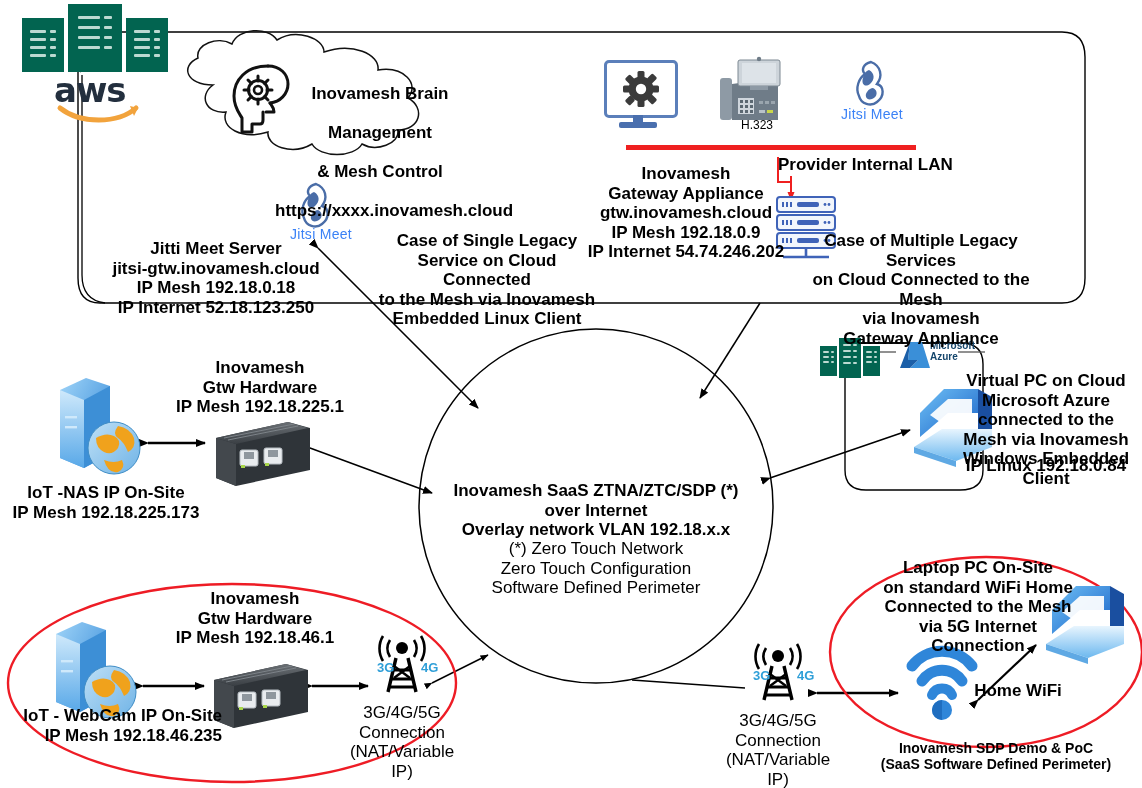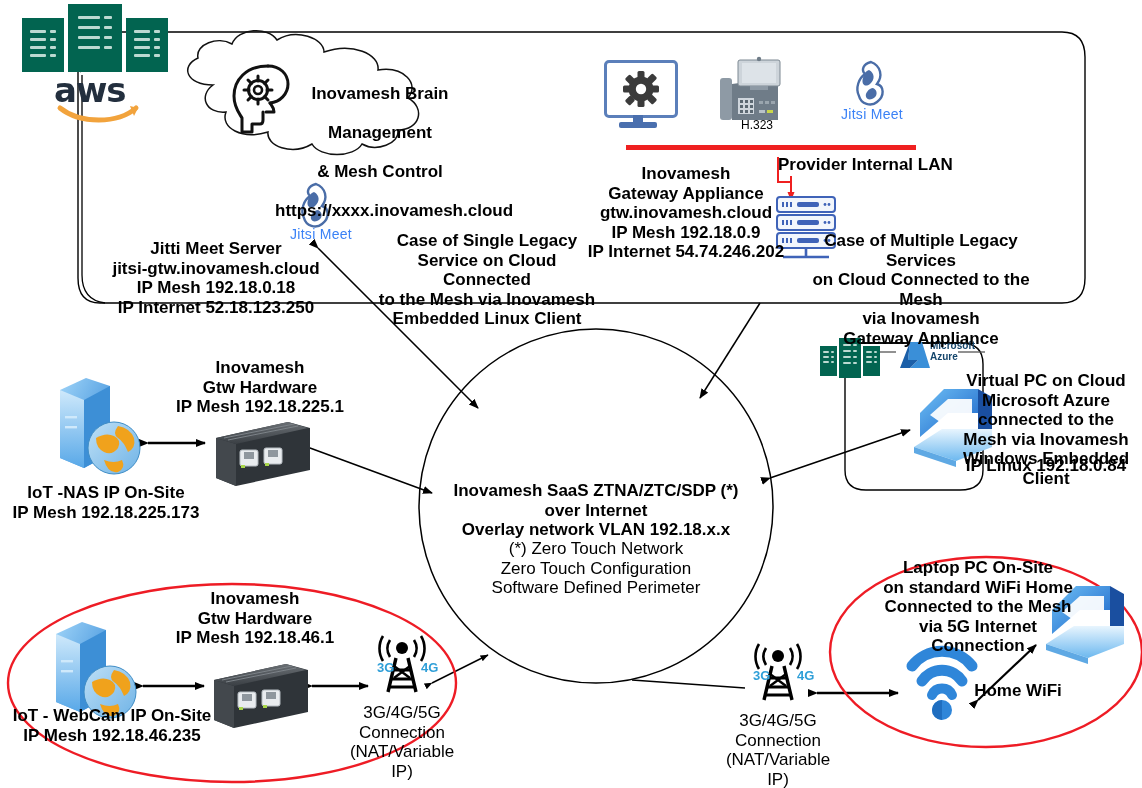--- a/index.html
+++ b/index.html
@@ -458,21 +458,21 @@
 Windows Embedded Client</div>
 
   <div class="lbl f13" style="left:466px;top:539px;width:260px;">(*) Zero Touch Network
 Zero Touch Configuration
 Software Defined Perimeter</div>
   <div class="lbl b f13" style="left:951px;top:456px;width:190px;">IP Linux 192.18.0.84</div>
 
   <div class="lbl b f13" style="left:155px;top:589px;width:200px;">Inovamesh
 Gtw Hardware
 IP Mesh 192.18.46.1</div>
-  <div class="lbl b f13" style="left:2px;top:706px;width:220px;">IoT - WebCam IP On-Site
+  <div class="lbl b f13" style="left:2px;top:706px;width:220px;text-align:right;">IoT - WebCam IP On-Site
 IP Mesh 192.18.46.235</div>
 
   <div class="tower-txt" style="left:377px;top:660px;">
     <span class="g3">3G</span>
   </div>
   <div class="tower-txt" style="left:421px;top:660px;">
     <span class="g4">4G</span>
   </div>
   <div class="lbl f13" style="left:337px;top:703px;width:130px;">3G/4G/5G
 Connection
@@ -486,14 +486,16 @@
   </div>
   <div class="lbl f13" style="left:713px;top:711px;width:130px;">3G/4G/5G
 Connection
 (NAT/Variable IP)</div>
 
   <div class="lbl b f13" style="left:873px;top:558px;width:210px;">Laptop PC On-Site
 on standard WiFi Home
 Connected to the Mesh
 via 5G Internet Connection</div>
   <div class="lbl b f13" style="left:968px;top:681px;width:100px;">Home WiFi</div>
+  <div class="lbl b f14" style="left:856px;top:740px;width:280px;">Inovamesh  SDP Demo &amp; PoC
+(SaaS Software Defined Perimeter)</div>
 
 </div>
 
 </body></html>

